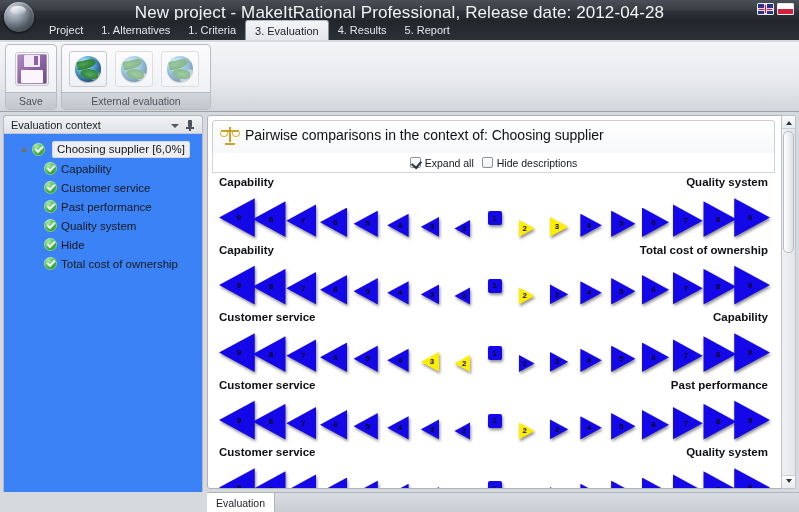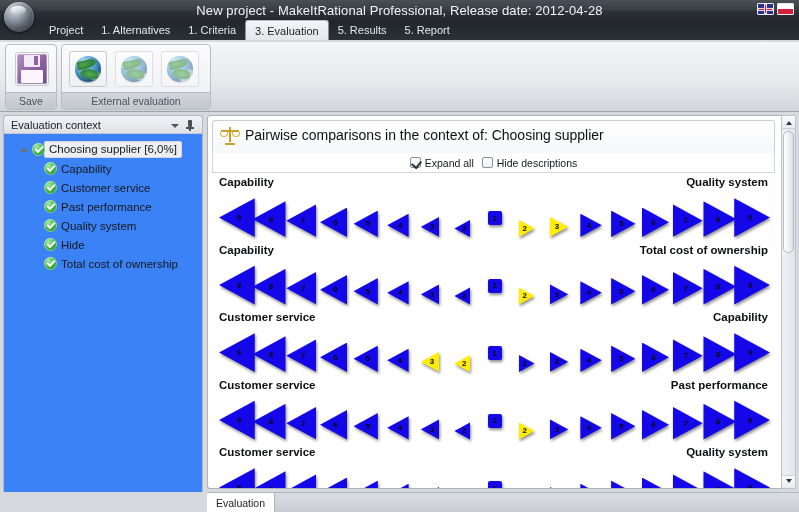--- a/index.html
+++ b/index.html
@@ -13,21 +13,21 @@
   #app { position:relative; width:799px; height:512px; overflow:hidden; }
 
   
   .titlebar{
     position:absolute; left:0; top:0; width:799px; height:22px;
     background:linear-gradient(to bottom,#4a4f57 0%,#3a3e45 45%,#2e3238 55%,#23262b 100%);
     border-bottom:1px solid #15171a;
   }
   .titlebar .title{
     position:absolute; left:0; right:0; top:3px; text-align:center;
-    color:#f2f3f5; font-size:13px; letter-spacing:.1px;
+    color:#f2f3f5; font-size:17px; letter-spacing:.1px;
   }
   .orb{
     position:absolute; left:4px; top:2px; width:30px; height:30px; border-radius:50%;
     background:radial-gradient(circle at 34% 28%, #cfd6de 0%, #9aa4b0 28%, #555c66 62%, #2a2f36 100%);
     box-shadow:0 1px 3px rgba(0,0,0,.7), inset 0 1px 2px rgba(255,255,255,.45);
     z-index:6;
   }
   .orb:after{
     content:""; position:absolute; left:6px; top:4px; width:16px; height:9px; border-radius:50%;
     background:linear-gradient(to bottom,rgba(255,255,255,.85),rgba(255,255,255,0));
@@ -154,21 +154,21 @@
   .sb-head .t{ position:absolute; left:7px; top:3px; font-size:11px; color:#20242a; }
   .sb-caret{ position:absolute; right:23px; top:8px; width:0;height:0;
     border-left:4px solid transparent;border-right:4px solid transparent;border-top:4px solid #52585f;}
   .sb-pin{ position:absolute; right:8px; top:4px; width:8px; height:11px;}
   .sb-pin .c{position:absolute;left:2px;top:0;width:4px;height:7px;background:#4a5058;border-radius:1px;}
   .sb-pin .b{position:absolute;left:0;top:7px;width:8px;height:2px;background:#4a5058;}
   .sb-pin .n{position:absolute;left:3px;top:9px;width:2px;height:2px;background:#4a5058;}
 
   .tree{ position:absolute; left:0; top:24px; right:0; }
   .tnode{ position:relative; height:19px; display:flex; align-items:center; }
-  .tnode.root{ padding-left:24px; }
+  .tnode.root{ padding-left:32px; }
   .tnode.child{ padding-left:40px; }
   .tnode .lbl{ font-size:11.5px; color:#15181c; white-space:nowrap; }
   .tnode.root .lbl{
     background:#eceef1; border:1px solid #d5d8dd; border-radius:2px; padding:0 4px; line-height:15px;
   }
   .exp-arrow{ position:absolute; left:16px; top:7px; width:0;height:0;
     border-left:4px solid transparent;border-right:4px solid transparent;border-bottom:5px solid #6b727a;}
   .chk-green{
     position:absolute; width:13px; height:13px; border-radius:50%;
     background:radial-gradient(circle at 35% 28%, #a5e8a6 0%, #4cbf52 42%, #2a9b33 72%, #1e7c28 100%);
@@ -280,21 +280,21 @@
       <div class="flag flag-pl"></div>
     </div>
   </div>
 
   <div class="menubar">
     <div class="menu-items" id="menu-items">
         <div class="menu-item">Project</div>
         <div class="menu-item">1. Alternatives</div>
         <div class="menu-item">1. Criteria</div>
         <div class="menu-item active">3. Evaluation</div>
-        <div class="menu-item">5. Results</div>
+        <div class="menu-item">4. Results</div>
         <div class="menu-item">5. Report</div>
       </div>
   </div>
 
   <div class="ribbon">
 
     <div class="rgroup" style="left:5px;width:52px;">
       <div class="rbtn" style="left:9px;top:7px;width:34px;height:34px;">
         <div class="ico-save">
           <div class="body"></div>

